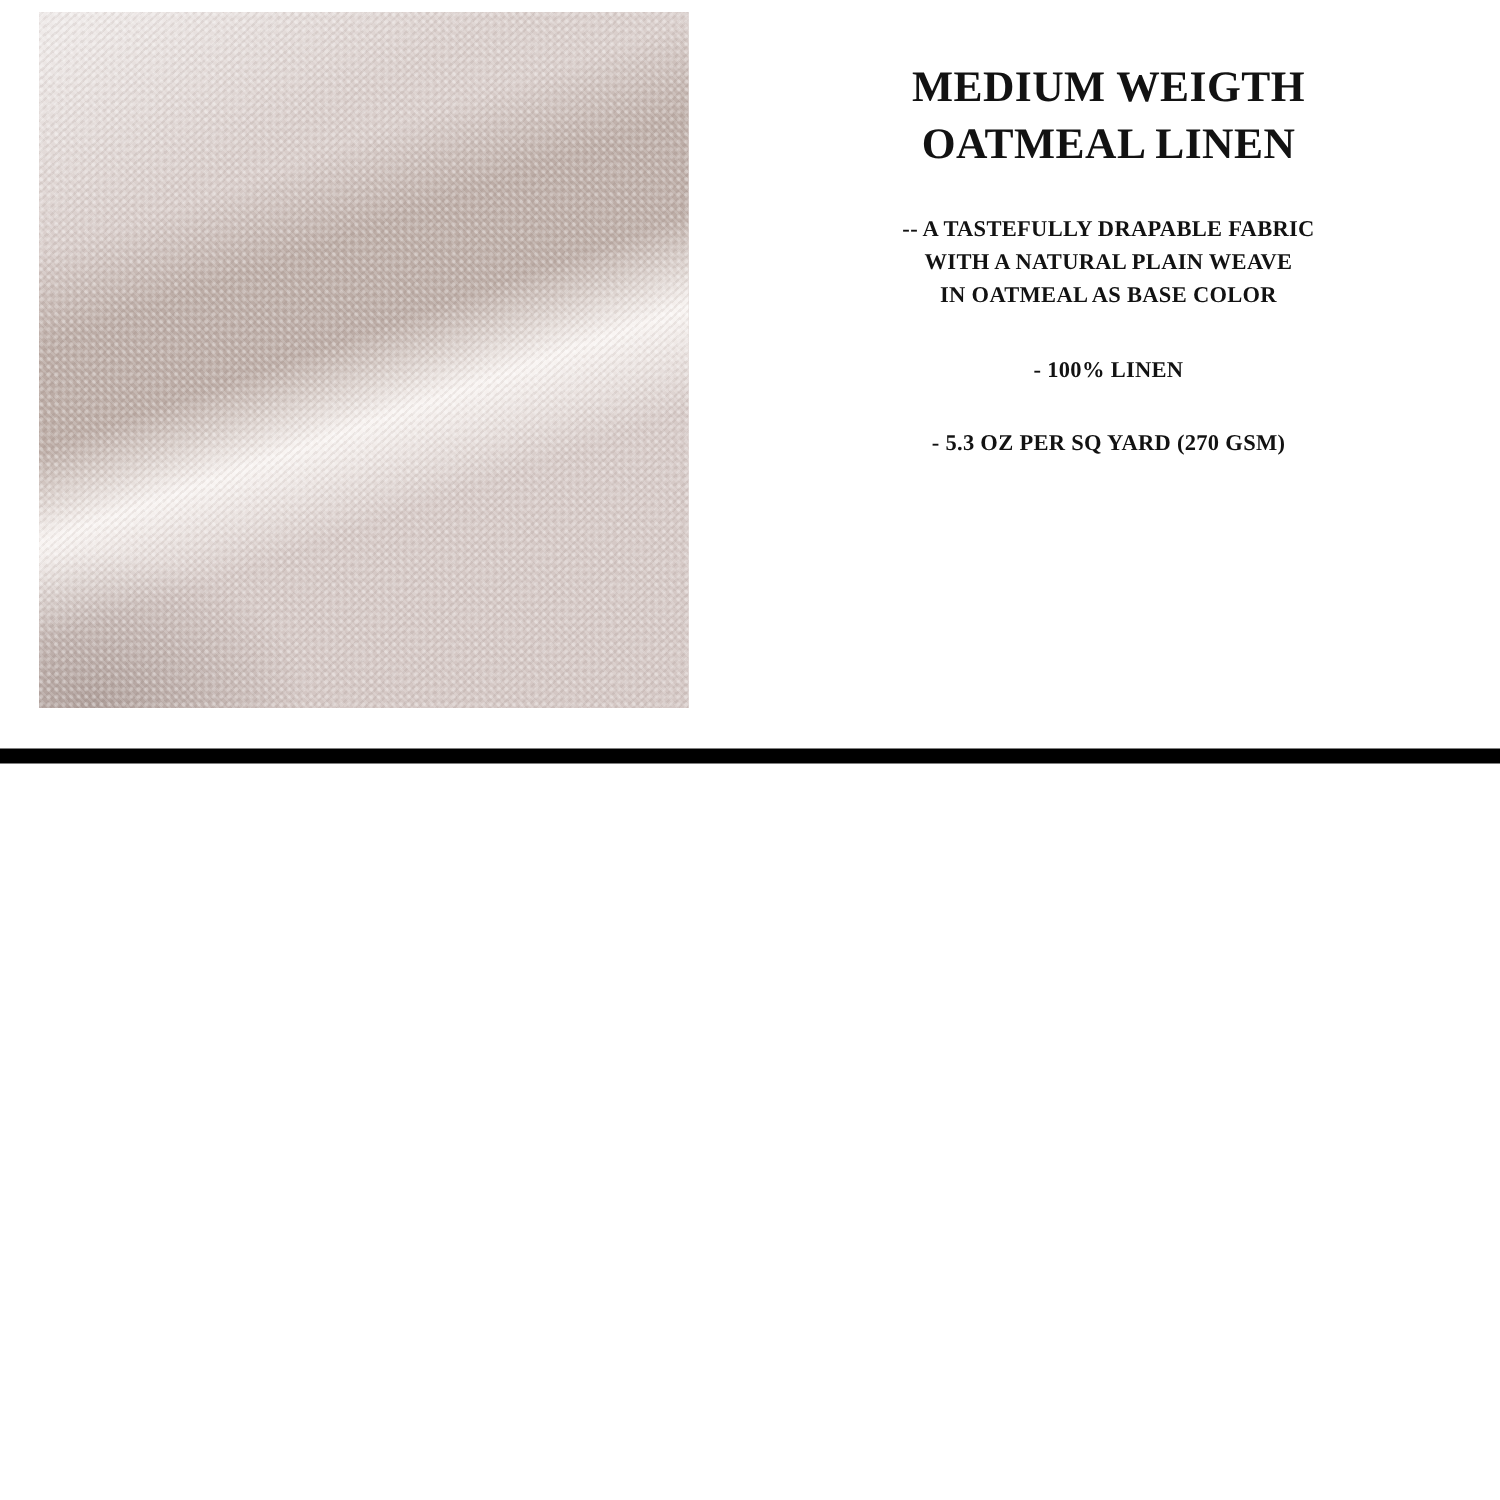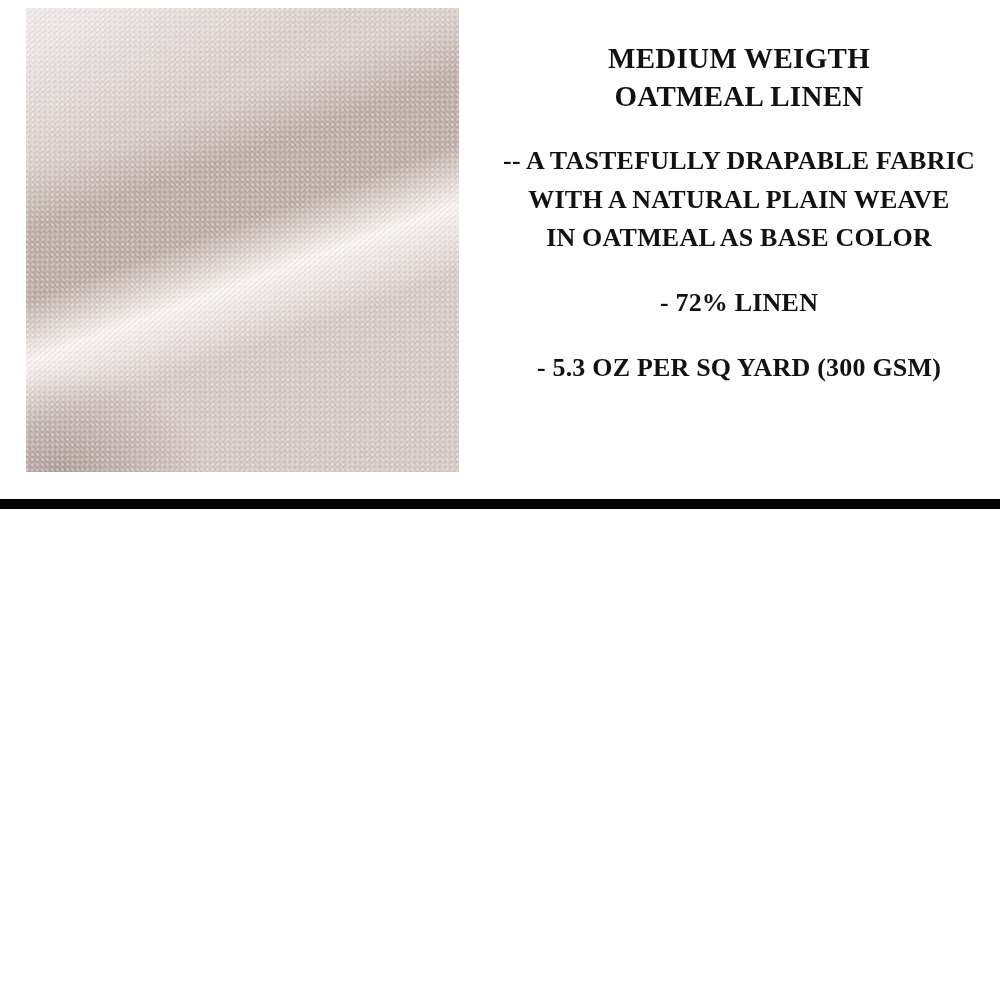--- a/index.html
+++ b/index.html
@@ -51,42 +51,42 @@
   .details-top  { left: 480px; top: 40px;  width: 518px; }
 
   .section-title {
     font-size: 29px;
     line-height: 1.3;
     margin: 0;
     white-space: pre-line;
     letter-spacing: 0.3px;
   }
   .detail {
-    font-size: 26px;
+    font-size: 15px;
     line-height: 1.47;
     margin: 27px 0 0 0;
     white-space: pre-line;
     letter-spacing: 0.2px;
   }
 </style>
 </head>
 <body>
 
 <div class="canvas">
 
   <section class="panel panel-top">
     <div class="fabric fabric-top" title="medium weight oatmeal linen fabric swatch"></div>
     <div class="details details-top">
       <h2 class="section-title">MEDIUM WEIGTH
 OATMEAL LINEN</h2>
       <p class="detail">-- A TASTEFULLY DRAPABLE FABRIC
 WITH A NATURAL PLAIN WEAVE
 IN OATMEAL AS BASE COLOR</p>
-      <p class="detail">- 72% LINEN</p>
-      <p class="detail">- 5.3 OZ PER SQ YARD (300 GSM)</p>
+      <p class="detail">- 100% LINEN</p>
+      <p class="detail">- 5.3 OZ PER SQ YARD (270 GSM)</p>
     </div>
   </section>
 
   <div class="divider"></div>
 
   <section class="panel panel-bottom">
     
     
   </section>
 

